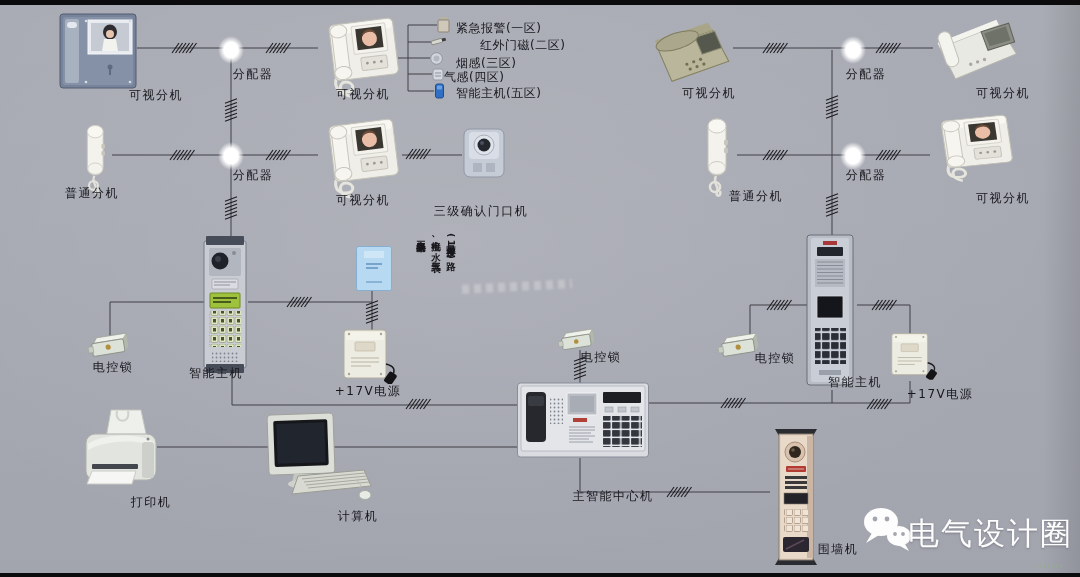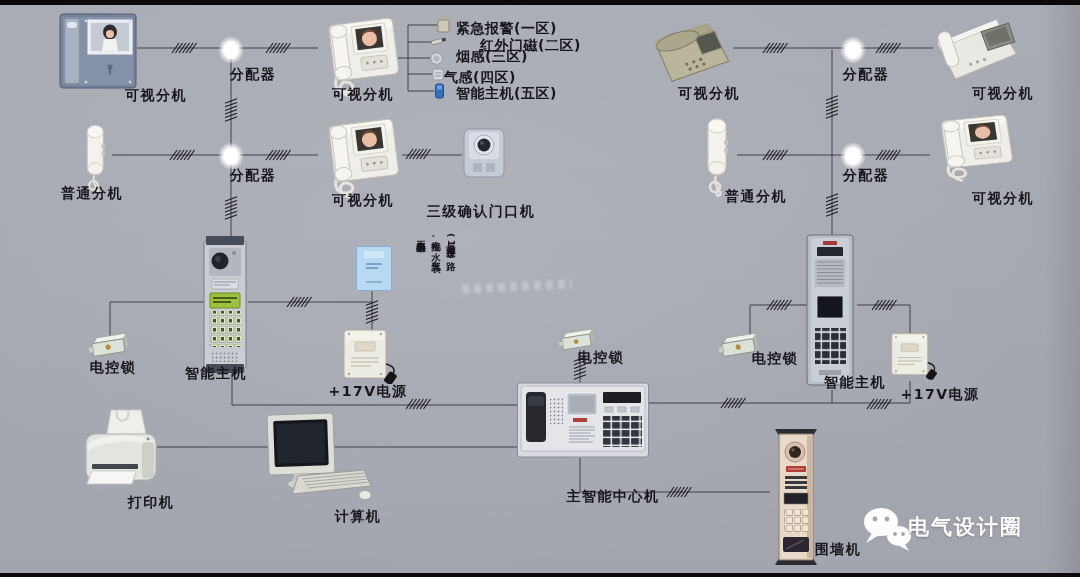--- a/index.html
+++ b/index.html
@@ -7,28 +7,28 @@
     background:#a7a9b2;
     background-image:
       linear-gradient(90deg, rgba(0,0,0,0) 96.5%, rgba(0,0,0,0.10)),
       radial-gradient(ellipse 950px 520px at 42% 42%, rgba(255,255,255,0.10), rgba(0,0,0,0) 65%),
       linear-gradient(#aaacb5,#a2a4ae);
     font-family:"DejaVu Sans",sans-serif;}
   .bar{position:absolute;left:0;width:1080px;background:#0b0b0d;}
   .dev{position:absolute;}
   .dist{position:absolute;width:26px;height:28px;border-radius:5px;
     background:radial-gradient(closest-side,#ffffff 55%,rgba(255,255,255,0));filter:blur(0.6px);}
-  .lbl{position:absolute;transform:translateX(-50%);font-weight:bold;font-size:14px;
+  .lbl{position:absolute;transform:translateX(-50%);font-weight:normal;font-size:12px;
     color:#17171c;letter-spacing:1.5px;white-space:nowrap;}
   .lbl.la{transform:none;letter-spacing:0.5px;}
   .sens-ic{position:absolute;}
   #meter-note{position:absolute;left:412px;top:233px;height:92px;
     writing-mode:vertical-rl;font-weight:bold;font-size:9.5px;color:#17171c;letter-spacing:0.5px;}
   #meter-note div{margin:0 2px;}
-  #brand{position:absolute;left:908px;top:513px;font-size:21px;font-weight:bold;color:#fdfdfd;
+  #brand{position:absolute;left:908px;top:513px;font-size:31px;font-weight:normal;color:#fdfdfd;
     letter-spacing:2px;white-space:nowrap;text-shadow:0 1px 2px rgba(90,90,100,0.55);}
   #wm-center{position:absolute;left:462px;top:282px;width:110px;height:9px;opacity:0.45;
     transform:rotate(-3deg);filter:blur(1px);
     background:repeating-linear-gradient(90deg,rgba(255,255,255,0.55) 0 7px,rgba(255,255,255,0) 7px 12px);}
   #wm-corner{position:absolute;left:1036px;top:564px;width:28px;height:4px;opacity:0.55;
     background:repeating-linear-gradient(90deg,rgba(150,175,140,0.8) 0 2px,rgba(150,175,140,0) 2px 4px);}
   svg{display:block;}
 </style>
 </head>
 <body>
@@ -386,21 +386,21 @@
         <circle cx="45" cy="46" r="1.7" fill="#aaa89e"></circle>
       <circle cx="52" cy="44" r="1.7" fill="#aaa89e"></circle>
     </g>
   </svg>
 
   <div class="lbl" style="left:156px;top:87px">可视分机</div>
   <div class="lbl" style="left:253px;top:66px">分配器</div>
   <div class="lbl" style="left:363px;top:86px">可视分机</div>
   <div class="lbl la" style="left:456px;top:20px">紧急报警(一区)</div>
   <div class="lbl la" style="left:480px;top:37px">红外门磁(二区)</div>
-  <div class="lbl la" style="left:456px;top:48px">烟感(三区)</div>
+  <div class="lbl la" style="left:456px;top:55px">烟感(三区)</div>
   <div class="lbl la" style="left:444px;top:69px">气感(四区)</div>
   <div class="lbl la" style="left:456px;top:85px">智能主机(五区)</div>
   <div class="lbl" style="left:92px;top:185px">普通分机</div>
   <div class="lbl" style="left:253px;top:167px">分配器</div>
   <div class="lbl" style="left:363px;top:192px">可视分机</div>
   <div class="lbl" style="left:481px;top:203px">三级确认门口机</div>
   <div class="lbl" style="left:216px;top:365px">智能主机</div>
   <div class="lbl" style="left:113px;top:359px">电控锁</div>
   <div class="lbl" style="left:368px;top:383px">+17V电源</div>
   <div class="lbl" style="left:151px;top:494px">打印机</div>

